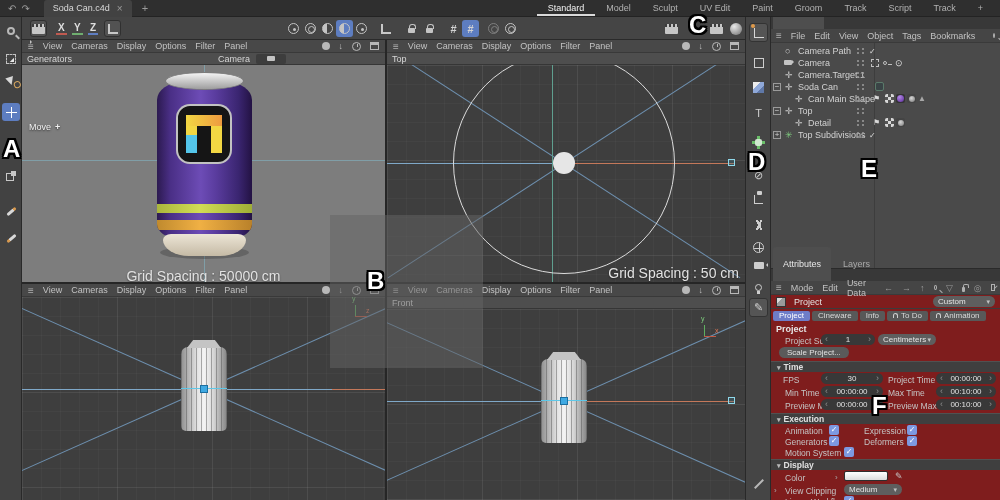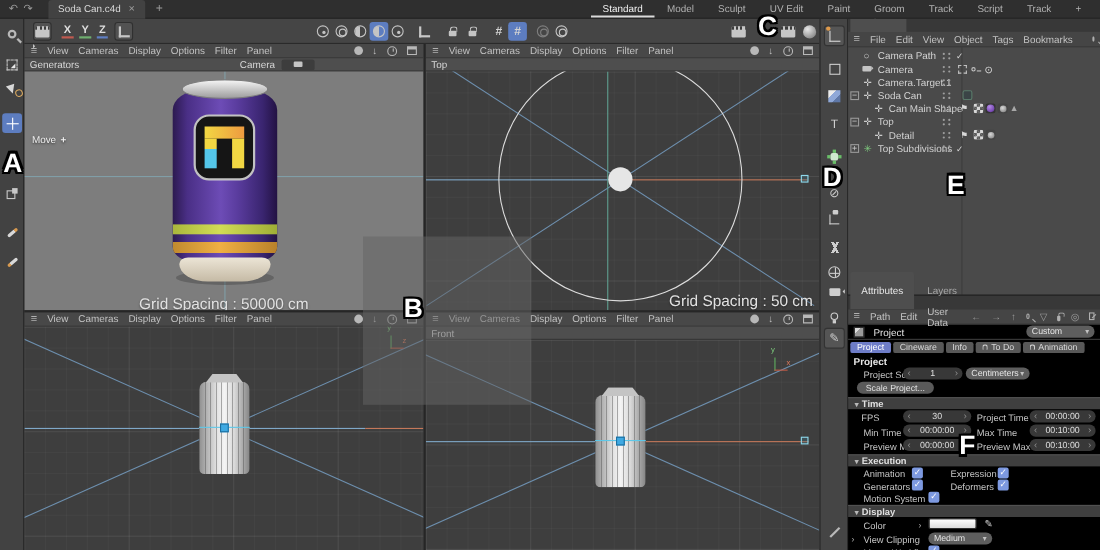--- a/index.html
+++ b/index.html
@@ -108,21 +108,21 @@
 .wline{position:absolute;left:0;top:41px;width:100%;height:1px;background:#5fc8e8}
 .wsel{position:absolute;left:19px;top:38px;width:8px;height:8px;background:#3fa9e2;border:1px solid #1c6fa0}
 .axisglyph{position:absolute;width:16px;height:16px}
 .axisglyph .av{position:absolute;left:7px;bottom:2px;width:1.4px;height:12px;background:#5fae5f}
 .axisglyph .ah{position:absolute;left:7px;bottom:2px;width:12px;height:1.4px;background:#c05a45}
 .axisglyph .tv{position:absolute;left:4px;top:-8px;font-size:7px;color:#7fd07f}
 .axisglyph .th{position:absolute;left:18px;top:4px;font-size:7px;color:#e07858}
 #selrect{position:absolute;left:308px;top:175px;width:153px;height:153px;background:rgba(100,100,100,.5);z-index:6}
 
 #objpanel{position:absolute;left:770px;top:17px;width:230px;height:251px;background:#4a4a4a;z-index:10;border-left:1px solid #292929}
-#attrpanel{position:absolute;left:770px;top:268px;width:230px;height:232px;background:#000000;z-index:10;border-left:1px solid #292929;border-top:1px solid #2a2a2a}
+#attrpanel{position:absolute;left:770px;top:268px;width:230px;height:232px;background:#7f1d1d;z-index:10;border-left:1px solid #292929;border-top:1px solid #2a2a2a}
 .ptabs{height:12px;background:#383838;display:flex;align-items:flex-end;gap:2px;padding-left:2px}
 .ptab{font-size:9px;color:#a8a8a8;padding:12px 10px;cursor:pointer}
 .ptab.on{background:#4e4e4e;color:#e8e8e8;border-radius:3px 3px 0 0}
 .pmenu{height:14px;background:#454545;display:flex;align-items:center;gap:9px;padding:0 5px;font-size:9px;color:#c2c2c2;border-bottom:1px solid #3a3a3a}
 .pmenu .h{font-size:10px;color:#b0b0b0}
 .pmenu .sp{flex:1}
 .pmi{color:#9a9a9a;font-size:9px}
 .i-mags{width:5px;height:5px;border:1px solid #b0b0b0;border-radius:50%;position:relative}
 .i-mags::after{content:"";position:absolute;left:4px;top:5px;width:4px;height:1px;background:#b0b0b0;transform:rotate(45deg)}
 .i-pop{width:7px;height:7px;border:1px solid #b0b0b0;position:relative}
@@ -559,21 +559,21 @@
   </div>
 </div>
 
 <div id="attrpanel">
   <div class="ptabs">
     <span class="ptab on">Attributes</span>
     <span class="ptab">Layers</span>
   </div>
   <div class="pmenu">
     <span class="h">≡</span>
-    <span>Path</span>
+    <span>Mode</span>
     <span>Edit</span>
     <span>User Data</span>
     <span class="sp"></span>
     <span class="pmi">←</span>
     <span class="pmi">→</span>
     <span class="pmi">↑</span>
     <span class="i-mags"></span>
     <span class="pmi">▽</span>
     <span class="i-lockp"></span>
     <span class="pmi">◎</span>

